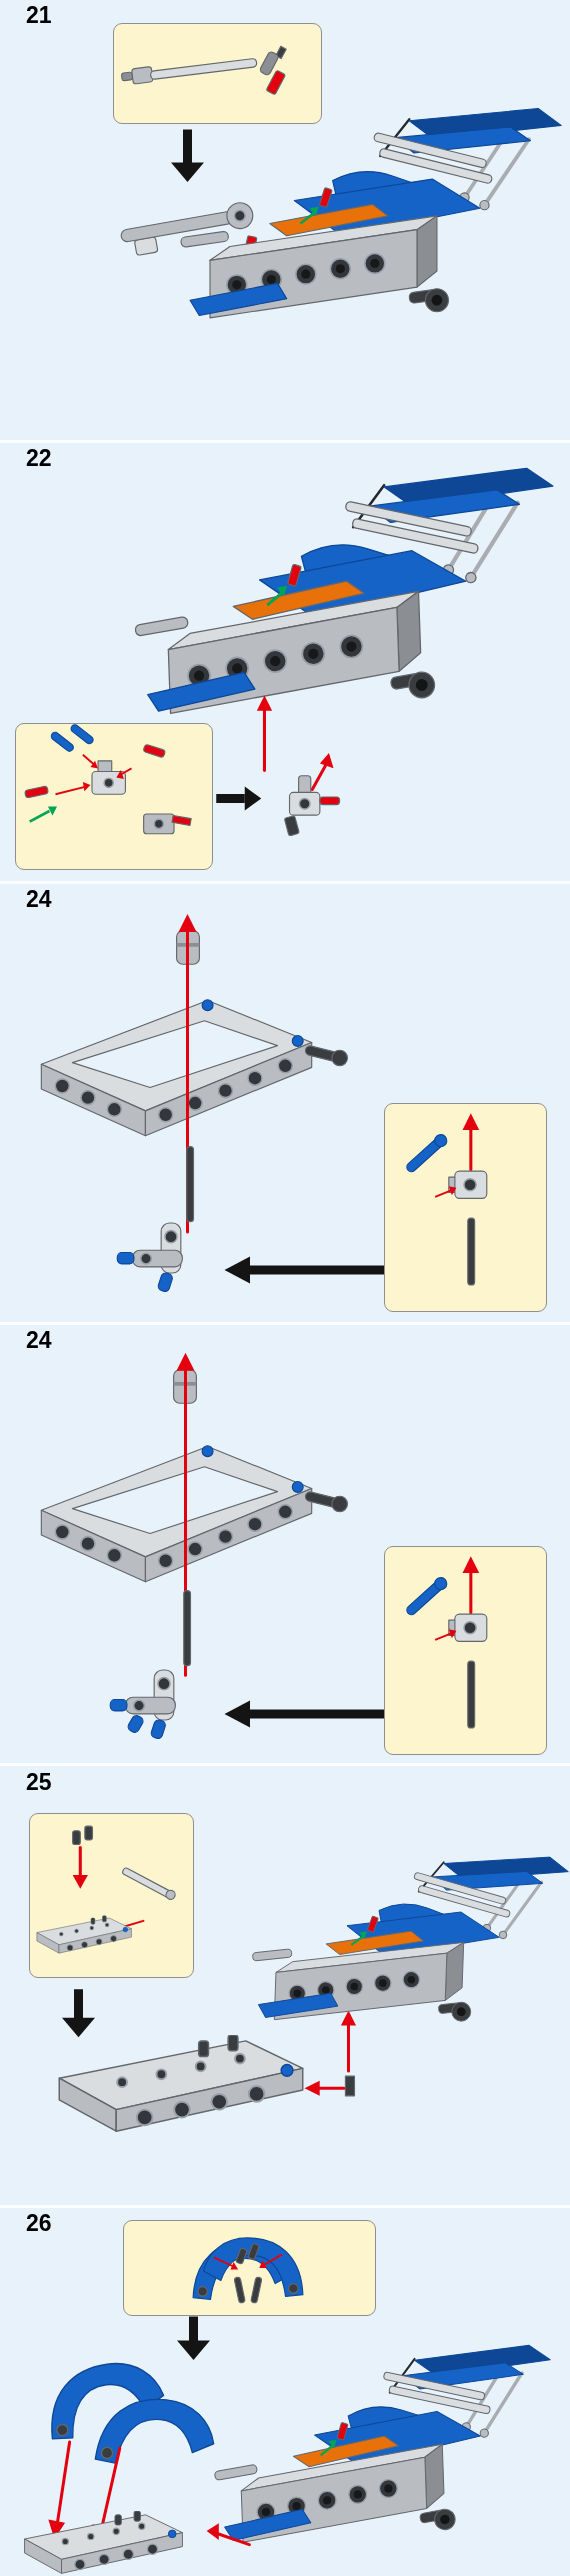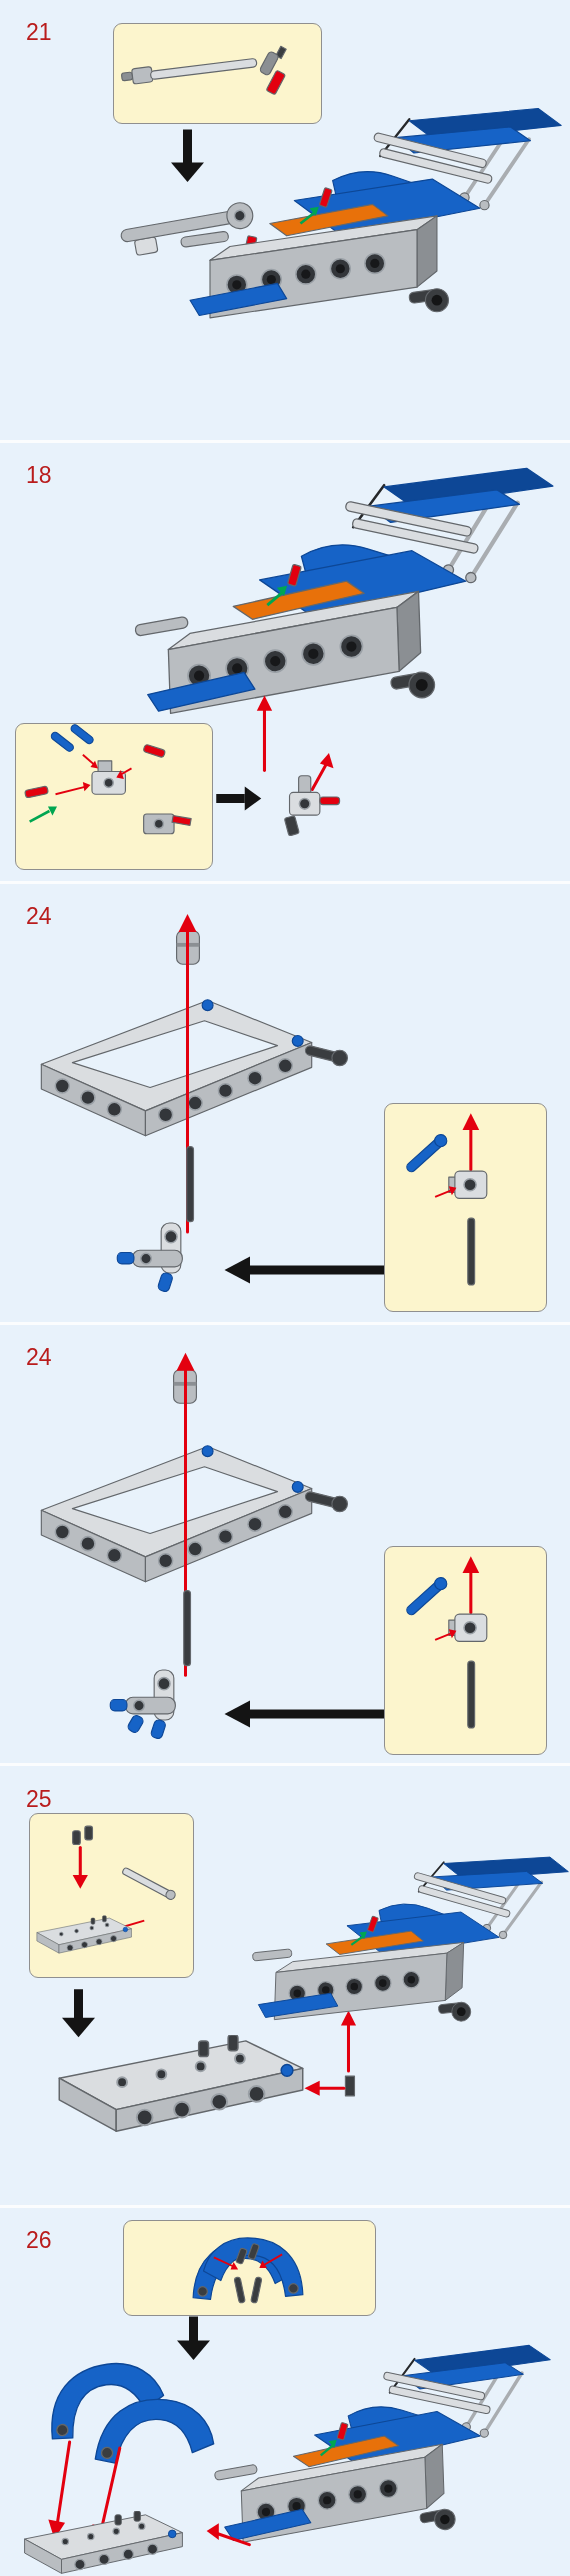--- a/index.html
+++ b/index.html
@@ -9,21 +9,21 @@
     --lego-gray:#b9bdc1; --lego-gray-light:#dadde0; --lego-gray-dark:#8b8f93;
     --lego-dark:#3a3d40;
     --arrow-red:#e3000f; --arrow-black:#141414; --arrow-green:#00a651;
     --accent-orange:#e8710a;
   }
   html,body{margin:0;padding:0}
   .page{position:relative;width:571px;height:2576px;background:var(--background);
         font-family:"Liberation Sans",sans-serif;overflow:hidden}
   .panel{position:absolute;left:0;width:571px;overflow:hidden}
   .divider{position:absolute;left:0;width:571px;height:3px;background:var(--panel-divider)}
-  .step-number{position:absolute;left:26px;top:19px;font-size:23px;font-weight:normal;color:#b91c1c}
+  .step-number{position:absolute;left:26px;top:2px;font-size:23px;font-weight:bold;color:#000000}
   .callout{position:absolute;background:var(--callout-fill);border:1.5px solid var(--callout-border);border-radius:9px}
   .abs{position:absolute}
   svg{display:block;overflow:visible}
   .f-blue{fill:var(--lego-blue)} .f-blued{fill:var(--lego-blue-dark)}
   .f-gray{fill:var(--lego-gray)} .f-grayl{fill:var(--lego-gray-light)} .f-grayd{fill:var(--lego-gray-dark)}
   .f-dark{fill:var(--lego-dark)} .f-red{fill:var(--arrow-red)} .f-green{fill:var(--arrow-green)}
   .f-orange{fill:var(--accent-orange)} .f-black{fill:var(--arrow-black)}
   .e{stroke:#63676b;stroke-width:1.5;stroke-linejoin:round}
   .eb{stroke:var(--lego-blue-dark);stroke-width:1.5;stroke-linejoin:round}
   .hole{fill:#33363a;stroke:#9aa0a6;stroke-width:2}
@@ -164,21 +164,21 @@
     </svg>
 
     <svg class="abs" style="left:179px;top:107px" width="384" height="253" viewBox="0 0 500 330">
       <use href="#chassis"></use>
     </svg>
   </section>
 
   <div class="divider" style="top:440px"></div>
 
   <section class="panel" style="top:443px;height:438px">
-    <div class="step-number">18</div>
+    <div class="step-number">22</div>
 
     <svg class="abs" style="left:133px;top:30px" width="426" height="281" viewBox="0 0 500 330">
       <g transform="rotate(-2 250 165)">
         <use href="#chassis"></use>
       </g>
     </svg>
 
     <svg class="abs" style="left:243px;top:251px" width="46" height="84" viewBox="0 0 60 110">
       <line x1="28" y1="100" x2="28" y2="16" class="lr"></line>
       <polygon points="18,22 38,22 28,2" class="f-red"></polygon>

